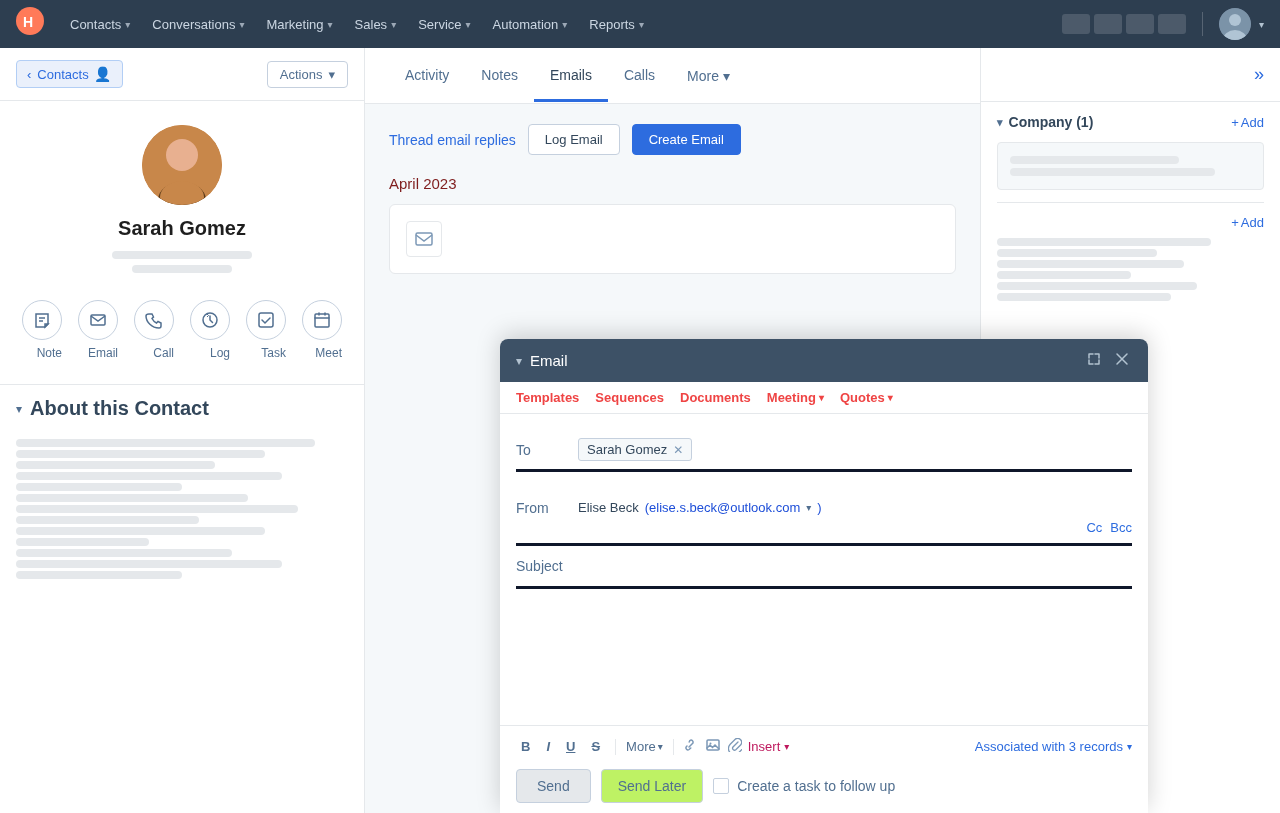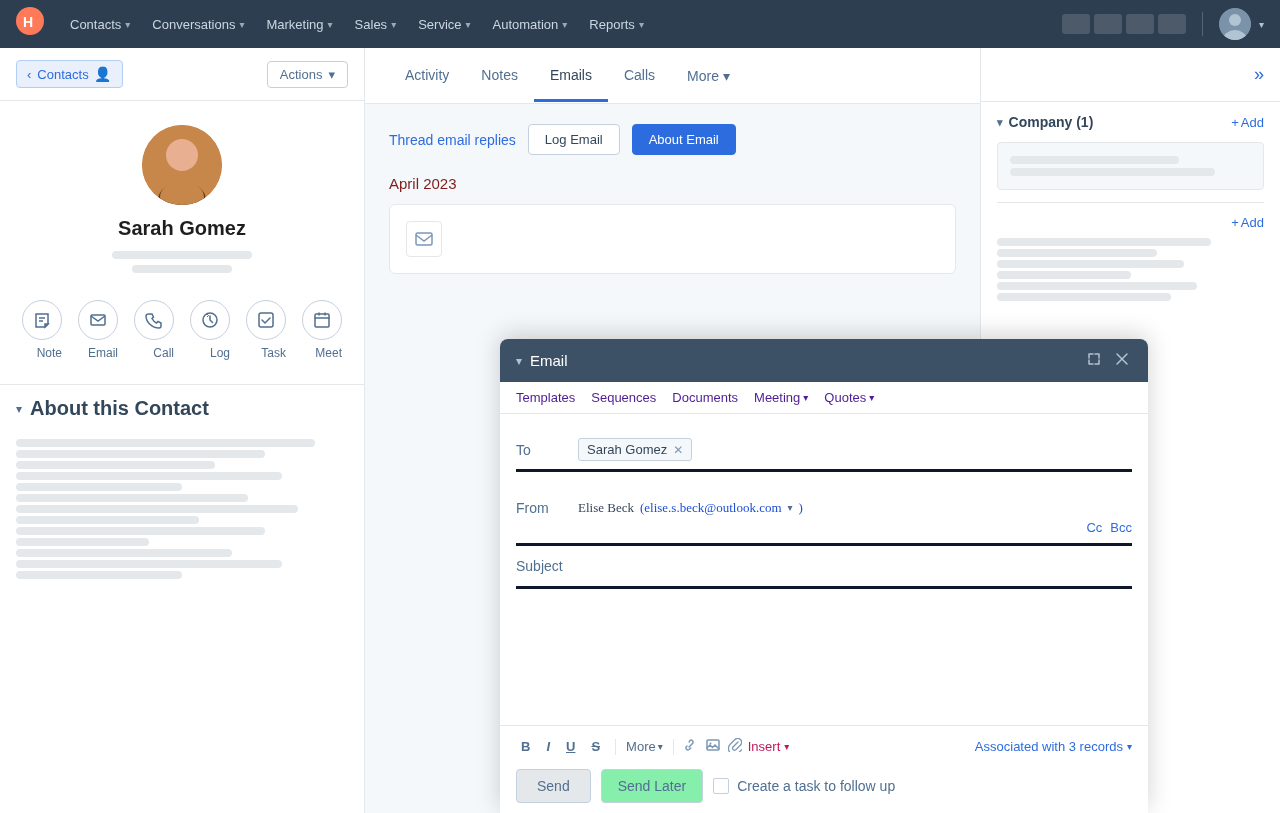--- a/index.html
+++ b/index.html
@@ -390,24 +390,24 @@
     }
     .compose-toolbar {
       background: #fff;
       border-bottom: 1px solid #e5e8eb;
       padding: 8px 16px;
       display: flex;
       align-items: center;
       gap: 16px;
     }
     .compose-tool {
-      color: #4c1d95;
-      font-size: 13px;
-      cursor: pointer;
-      font-weight: 400;
+      color: #ef4444;
+      font-size: 13px;
+      cursor: pointer;
+      font-weight: 700;
       display: flex;
       align-items: center;
       gap: 3px;
       text-align: right;
     }
     .compose-tool .chevron { font-size: 10px; }
     .compose-body {
       padding: 16px;
       flex: 1;
     }
@@ -443,21 +443,20 @@
     .recipient-tag-x {
       color: #7c98b6;
       cursor: pointer;
       font-size: 12px;
     }
     .from-info {
       display: flex;
       align-items: center;
       gap: 6px;
       flex: 1;
-      font-family: Liberation Serif, serif;
     }
     .from-name { color: #33475b; font-size: 13px; }
     .from-email { color: #1d4ed8; font-size: 13px; }
     .from-dropdown { color: #516f90; font-size: 10px; cursor: pointer; }
     .cc-bcc {
       display: flex;
       gap: 8px;
       margin-left: auto;
       margin-top: 40px;
     }
@@ -547,21 +546,21 @@
       padding: 8px 20px;
       background: #e5e8eb;
       border: 1px solid #c5d0de;
       border-radius: 4px;
       color: #516f90;
       font-size: 14px;
       cursor: pointer;
     }
     .send-later-btn {
       padding: 8px 16px;
-      background: #86efac;
+      background: #bef264;
       border: 1px solid #c5d0de;
       border-radius: 4px;
       color: #516f90;
       font-size: 14px;
       cursor: pointer;
     }
     .follow-up-check {
       display: flex;
       align-items: center;
       gap: 8px;
@@ -765,21 +764,21 @@
       <div class="tab-more">
         <span>More</span>
         <span>▾</span>
       </div>
     </div>
 
     <div class="content-area">
       <div class="email-actions-row">
         <span class="thread-label">Thread email replies</span>
         <button class="log-email-btn">Log Email</button>
-        <button class="create-email-btn">About Email</button>
+        <button class="create-email-btn">Create Email</button>
       </div>
 
       <div class="april-label">April 2023</div>
       <div class="email-card">
         <div class="email-icon-box">
           <svg width="20" height="20" viewBox="0 0 20 20" fill="none">
             <rect x="2" y="4" width="16" height="12" rx="1.5" stroke="#7c98b6" stroke-width="1.5" fill="none"></rect>
             <path d="M2 6l8 6 8-6" stroke="#7c98b6" stroke-width="1.5"></path>
           </svg>
         </div>

